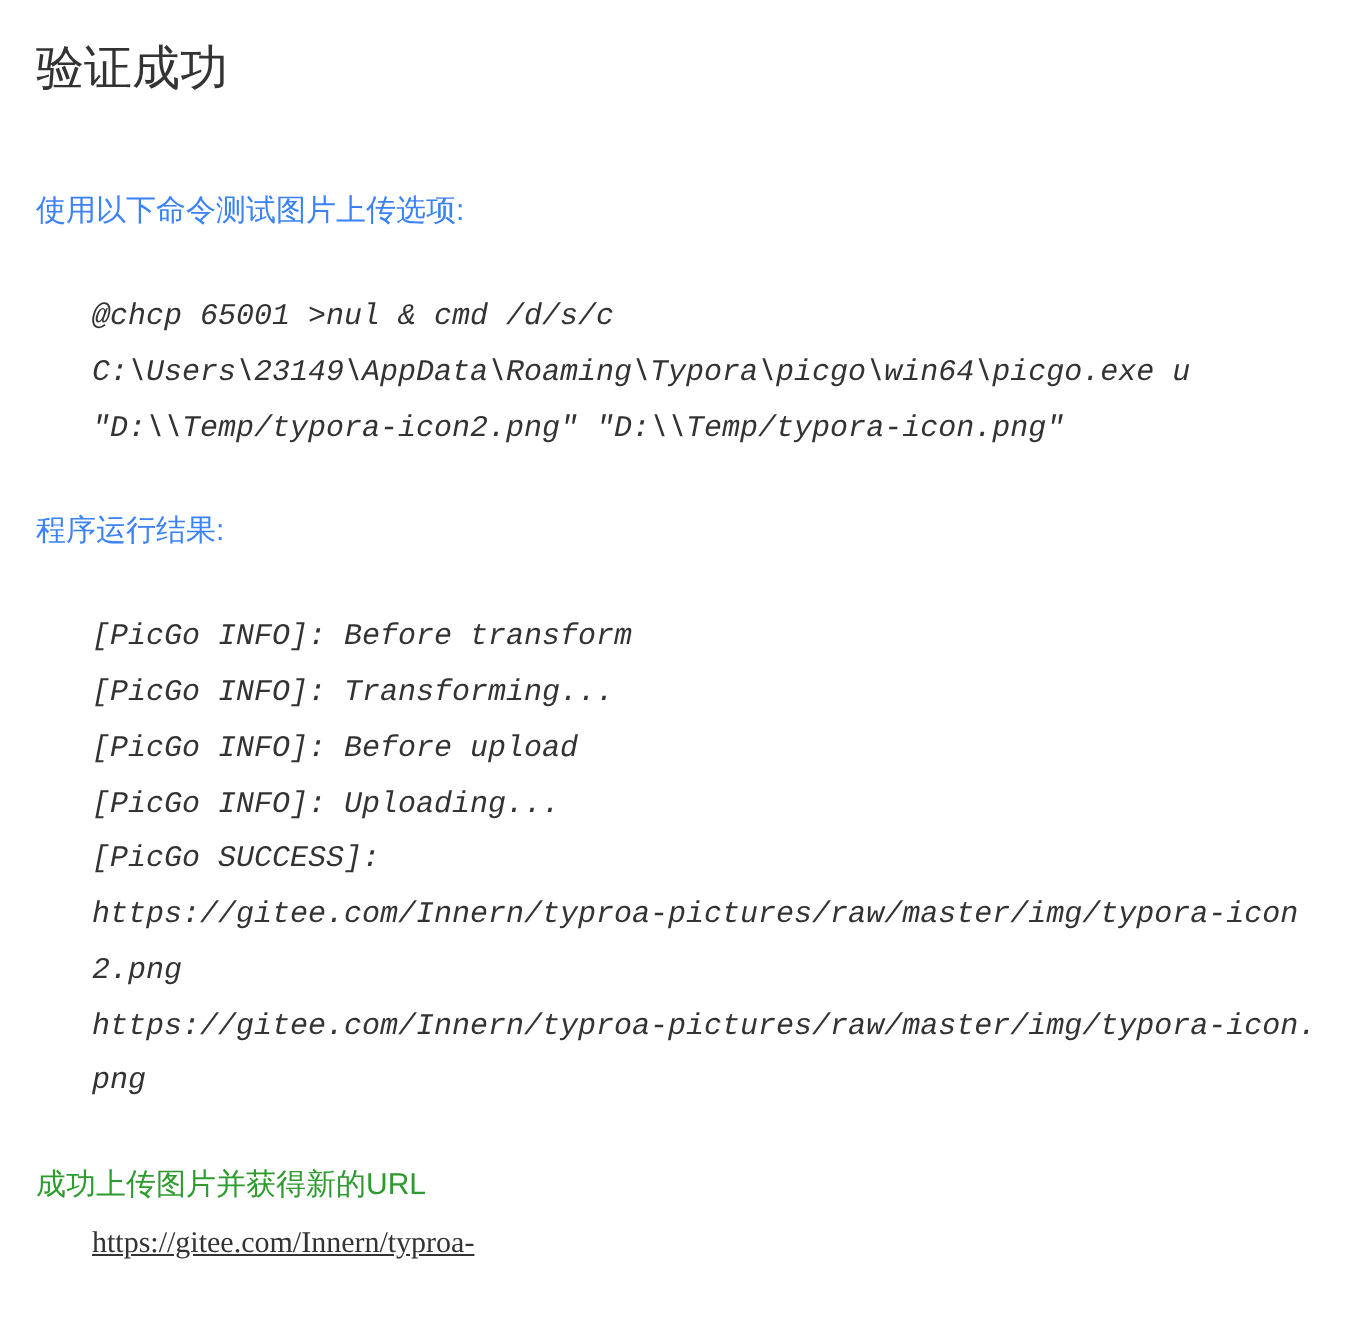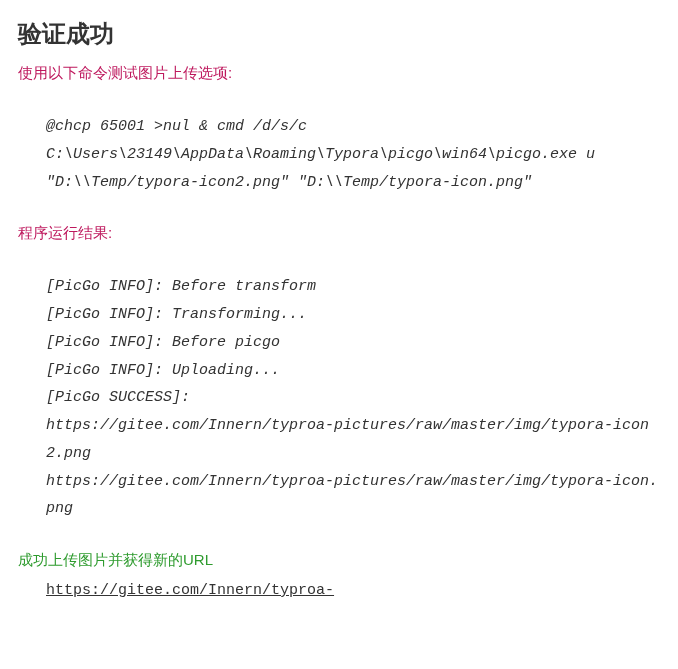--- a/index.html
+++ b/index.html
@@ -8,26 +8,26 @@
       height: 669px;
       background: #ffffff;
       font-family: -apple-system, BlinkMacSystemFont, "Segoe UI", "Microsoft YaHei", sans-serif;
       color: #333;
       padding: 18px 18px 0 18px;
       overflow: hidden;
     }
     .title {
       font-size: 24px;
       color: #333;
-      font-weight: 700;
-      margin-bottom: 14px;
+      font-weight: 400;
+      margin-bottom: 46px;
     }
     .section-label {
       font-size: 15px;
-      color: #be185d;
+      color: #3b82f6;
       margin-bottom: 30px;
       margin-top: 8px;
     }
     .code-block {
       font-family: "Courier New", Consolas, monospace;
       font-size: 15px;
       color: #333;
       line-height: 1.85;
       margin-left: 28px;
       margin-bottom: 28px;
@@ -35,21 +35,21 @@
       word-break: break-all;
       font-style: italic;
     }
     .success-msg {
       font-size: 15px;
       color: #2e9b2e;
       margin-top: 2px;
       margin-bottom: 12px;
     }
     .url-link {
-      font-family: Liberation Mono, monospace;
+      font-family: Liberation Serif, serif;
       font-size: 15px;
       text-decoration: underline;
       color: #333;
       margin-left: 28px;
       white-space: pre-wrap;
       word-break: break-all;
     }
   </style>
 </head>
 <body>
@@ -59,21 +59,21 @@
 <div class="section-label">使用以下命令测试图片上传选项:</div>
 
 <div class="code-block">@chcp 65001 &gt;nul &amp; cmd /d/s/c
 C:\Users\23149\AppData\Roaming\Typora\picgo\win64\picgo.exe u
 "D:\\Temp/typora-icon2.png" "D:\\Temp/typora-icon.png"</div>
 
 <div class="section-label">程序运行结果:</div>
 
 <div class="code-block">[PicGo INFO]: Before transform
 [PicGo INFO]: Transforming...
-[PicGo INFO]: Before picgo
+[PicGo INFO]: Before upload
 [PicGo INFO]: Uploading...
 [PicGo SUCCESS]:
 https://gitee.com/Innern/typroa-pictures/raw/master/img/typora-icon2.png
 https://gitee.com/Innern/typroa-pictures/raw/master/img/typora-icon.png</div>
 
 <div class="success-msg">成功上传图片并获得新的URL</div>
 
 <div class="url-link">https://gitee.com/Innern/typroa-</div>
 
 </body></html>

